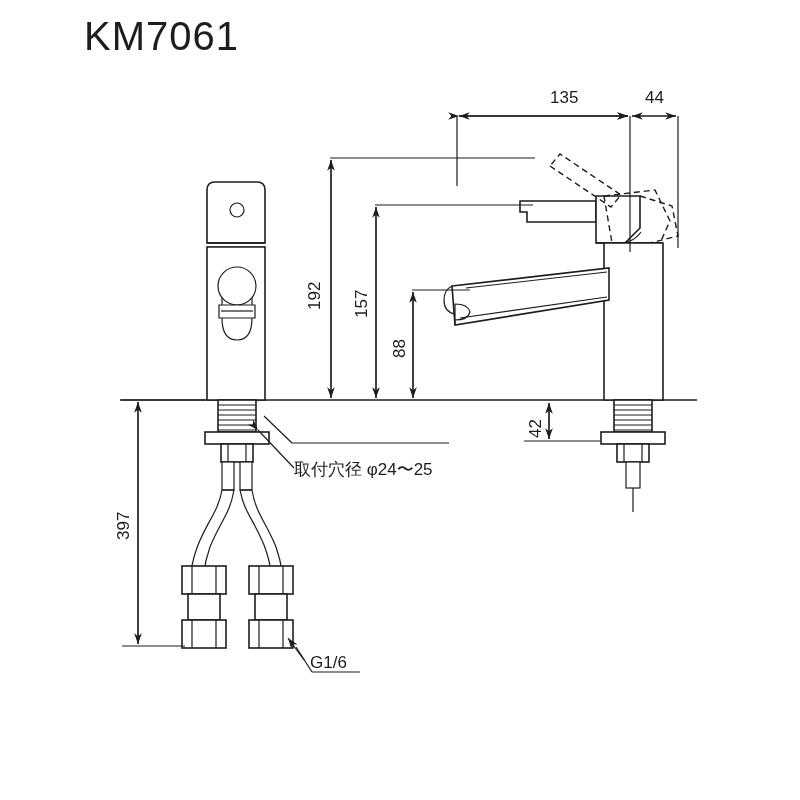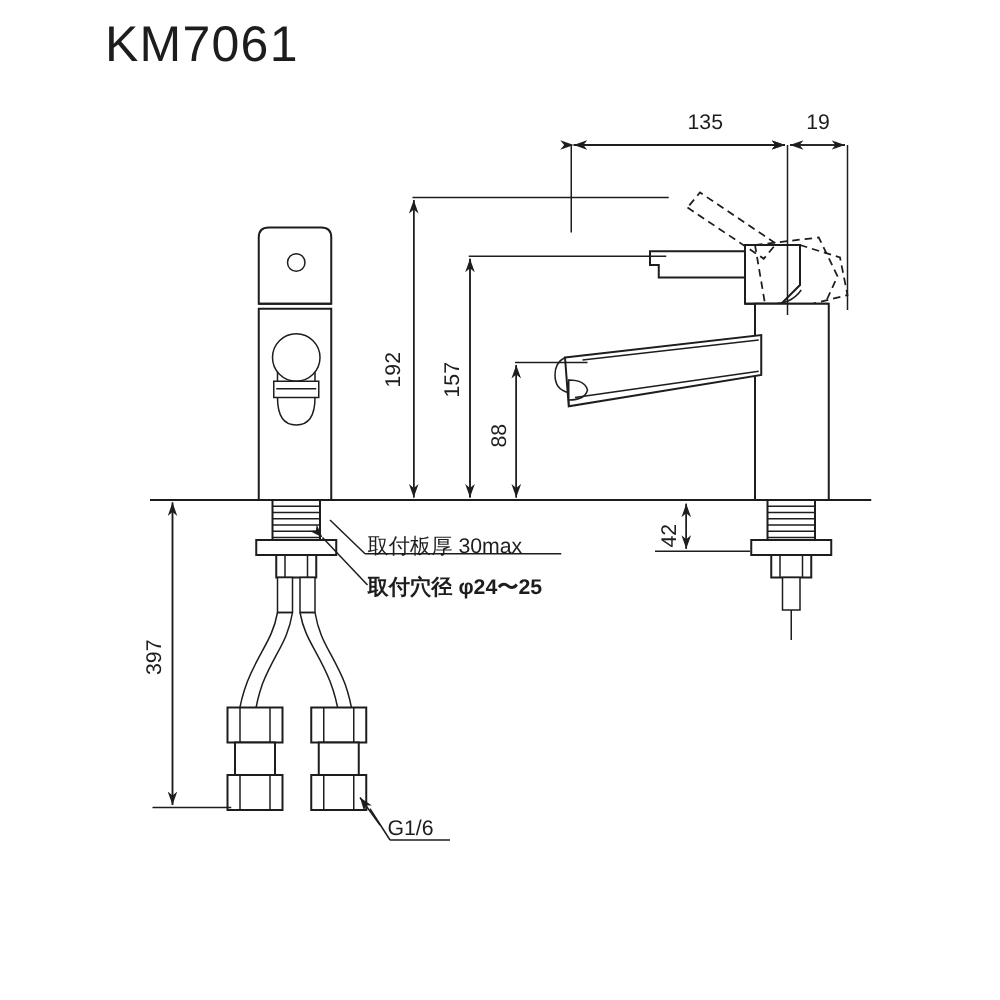--- a/index.html
+++ b/index.html
@@ -242,26 +242,25 @@
     </g>
     <g>
       <line class="ln thin" x1="296" y1="647" x2="312" y2="672"></line>
       <line class="ln thin" x1="312" y1="672" x2="360" y2="672"></line>
       <line class="ln thin" x1="304" y1="660" x2="288" y2="638" marker-end="url(#arw)"></line>
     </g>
 
   </svg>
 
   <div class="dimtext" style="left:550px;top:88px;">135</div>
-  <div class="dimtext" style="left:645px;top:88px;">19</div>
+  <div class="dimtext" style="left:645px;top:88px;">44</div>
 
   <div class="dimtext vert" style="left:305px;top:310px;">192</div>
   <div class="dimtext vert" style="left:352px;top:318px;">157</div>
   <div class="dimtext vert" style="left:390px;top:358px;">88</div>
   <div class="dimtext vert" style="left:526px;top:438px;">42</div>
   <div class="dimtext vert" style="left:114px;top:540px;">397</div>
 
-  <div class="note" style="left:294px;top:425px;">取付板厚 30max</div>
-  <div class="note" style="left:294px;top:458px;font-weight:bold;">取付穴径 φ24〜25</div>
+  <div class="note" style="left:294px;top:458px;">取付穴径 φ24〜25</div>
   <div class="note" style="left:310px;top:653px;">G1/6</div>
 
 
 </div>
 
 </body></html>

